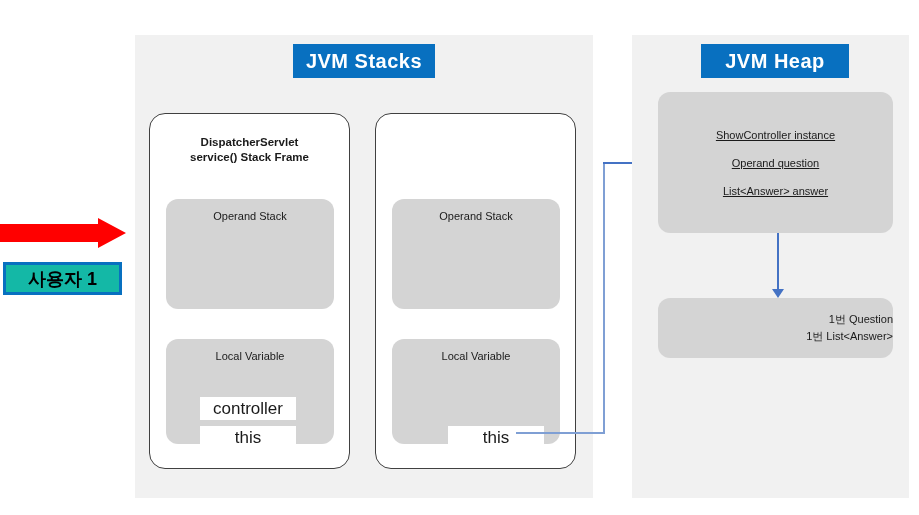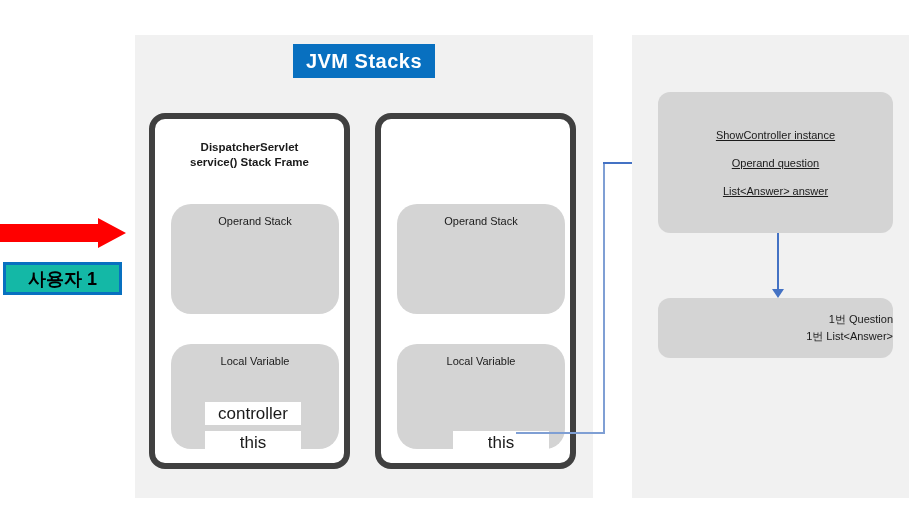--- a/index.html
+++ b/index.html
@@ -40,21 +40,21 @@
     white-space: nowrap;
     text-align: right;
   }
   #stacks-title { left: 293px; top: 44px; width: 142px; height: 34px; }
   #heap-title   { left: 701px; top: 44px; width: 148px; height: 34px; }
 
   
   .frame-card {
     position: absolute;
     background: #ffffff;
-    border: 6px solid #404040;
+    border: 1px solid #404040;
     border-radius: 16px;
     box-sizing: border-box;
   }
   #frame-left  { left: 149px; top: 113px; width: 201px; height: 356px; }
   #frame-right { left: 375px; top: 113px; width: 201px; height: 356px; }
 
   .frame-title {
     position: absolute;
     left: 0;
     right: 0;
@@ -64,21 +64,21 @@
     font-weight: bold;
     color: #1a1a1a;
     line-height: 15px;
     white-space: pre-line;
   }
 
   
   .inner-block {
     position: absolute;
     background: #d4d4d4;
-    border-radius: 20px;
+    border-radius: 12px;
     box-sizing: border-box;
   }
   .inner-label {
     position: absolute;
     left: 0;
     right: 0;
     top: 11px;
     text-align: center;
     font-size: 11px;
     color: #1a1a1a;
@@ -223,20 +223,23 @@
     </div>
   </div>
 
   <div id="conn-h-bottom" class="conn"></div>
   <div id="conn-v" class="conn"></div>
   <div id="conn-h-top" class="conn"></div>
   <div id="conn-arrow"></div>
 
   <div id="heap-panel" class="panel"></div>
 
+  <div id="heap-title" class="title-banner">
+    <span>JVM Heap</span>
+  </div>
 
   <div id="heap-instance" class="heap-box">
     <div class="heap-line">ShowController instance</div>
     <div class="heap-line">Operand question</div>
     <div class="heap-line">List&lt;Answer&gt; answer</div>
   </div>
 
   <div id="heap-arrow-line"></div>
   <div id="heap-arrow-head"></div>
 

